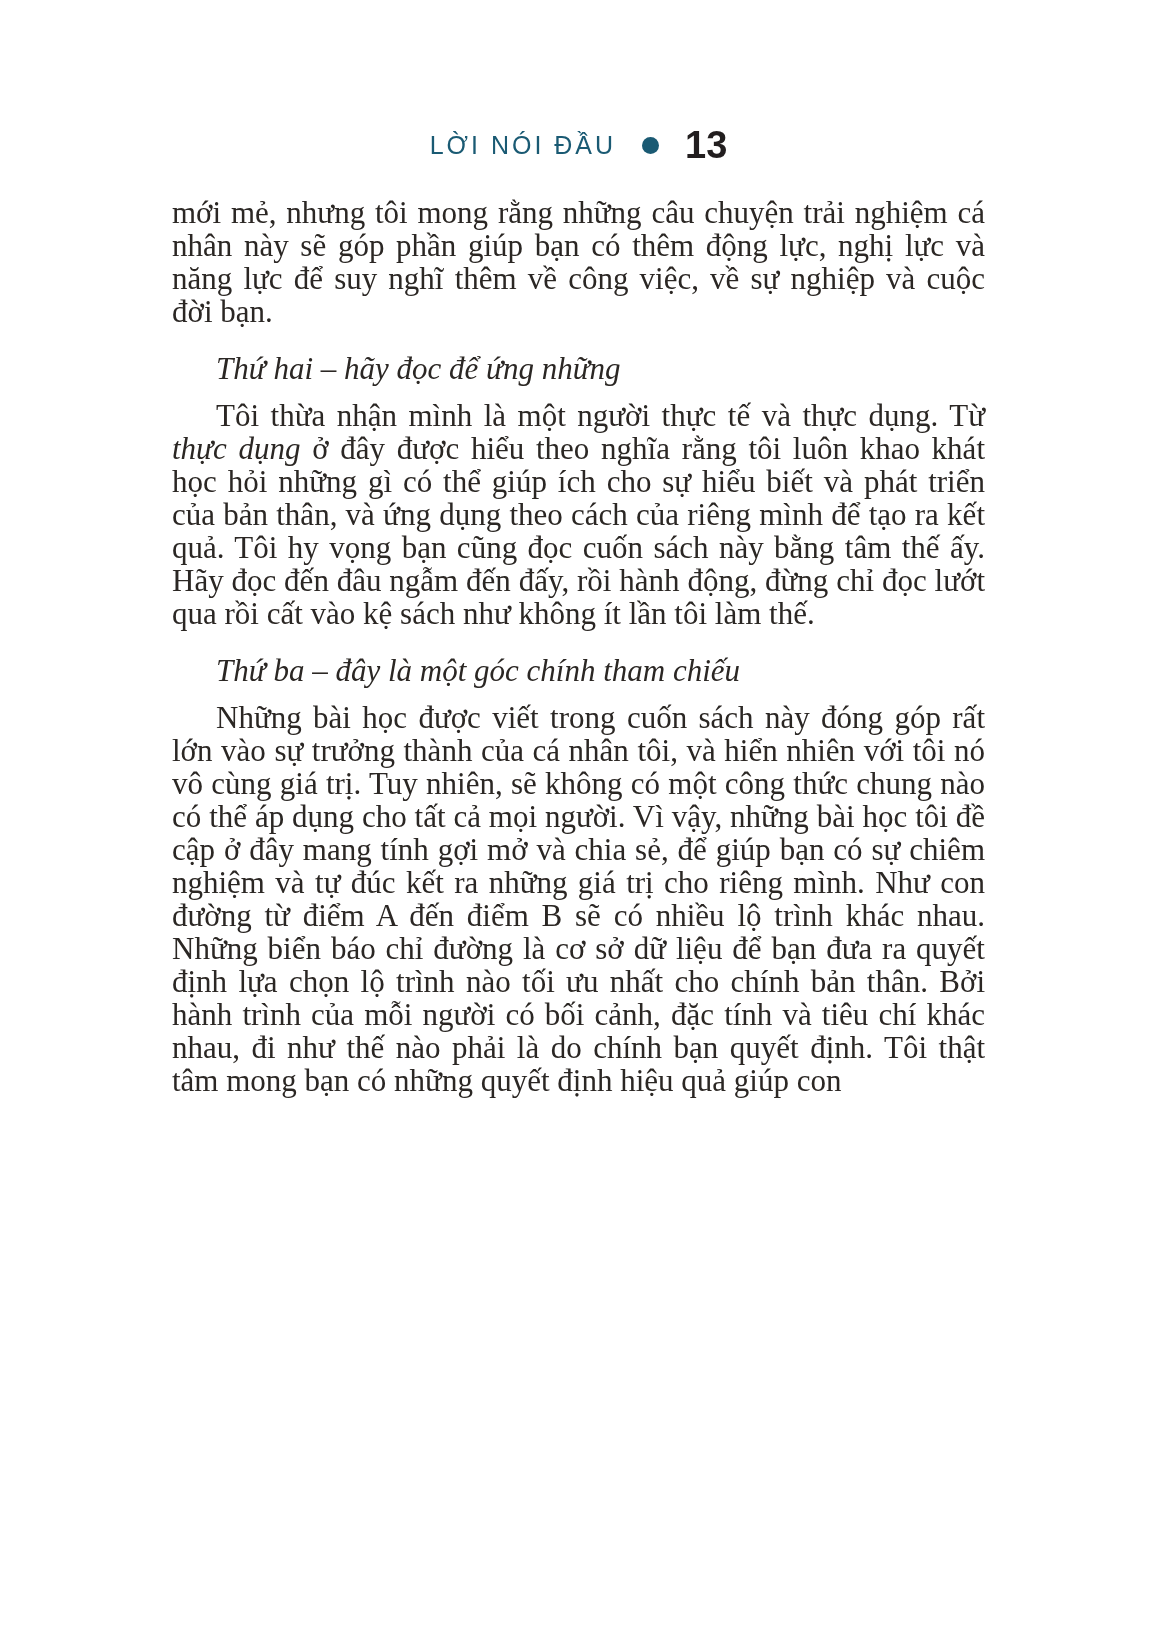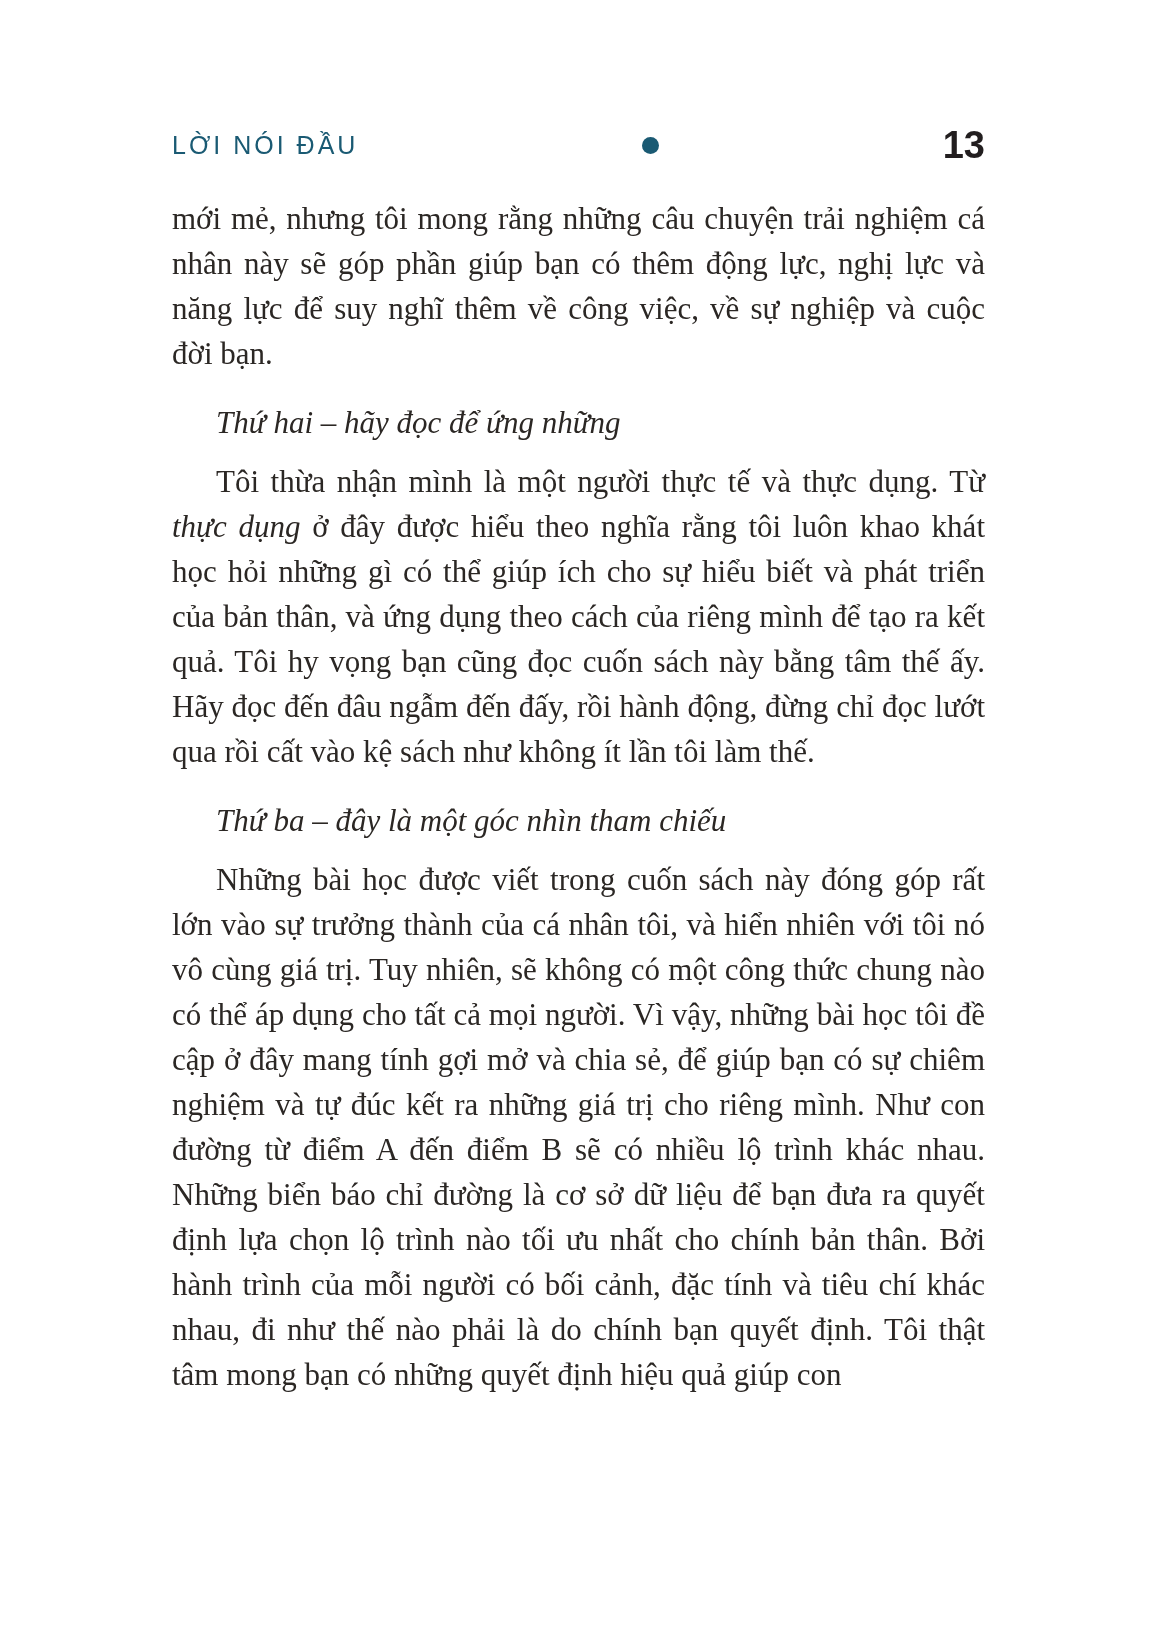--- a/index.html
+++ b/index.html
@@ -14,21 +14,21 @@
     background: #ffffff;
     overflow: hidden;
     font-family: "Liberation Serif", "DejaVu Serif", serif;
   }
   .running-header {
     position: absolute;
     top: 124px;
     left: 172px;
     right: 173px;
     display: flex;
-    justify-content: space-between;
+    justify-content: center;
     align-items: center;
     gap: 26px;
     white-space: nowrap;
   }
   .running-header .section-title {
     font-family: "Liberation Sans", "DejaVu Sans", sans-serif;
     font-size: 25px;
     letter-spacing: 3px;
     color: var(--accent, #1a5a73);
     font-weight: 400;
@@ -46,21 +46,21 @@
     font-weight: 700;
     color: var(--pagenum, #221e1f);
   }
   .body-text {
     position: absolute;
     top: 196px;
     left: 172px;
     width: 813px;
     color: var(--text, #2b2724);
     font-size: 31px;
-    line-height: 45px;
+    line-height: 33px;
     text-align: justify;
   }
   .body-text p {
     margin: 0;
   }
   .body-text p.para.indent {
     text-indent: 44px;
   }
   .body-text p.heading {
     font-style: italic;
@@ -81,17 +81,17 @@
     <span class="section-title">LỜI NÓI ĐẦU</span>
     <span class="dot"></span>
     <span class="page-number">13</span>
   </div>
 
   <div class="body-text" id="content">
 
   <p class="para"><span>mới mẻ, nhưng tôi mong rằng những câu chuyện trải nghiệm cá nhân này sẽ góp phần giúp bạn có thêm động lực, nghị lực và năng lực để suy nghĩ thêm về công việc, về sự nghiệp và cuộc đời bạn.</span></p>
       <p class="heading"><span class="seg-italic">Thứ hai – hãy đọc để ứng những</span></p>
       <p class="para indent"><span>Tôi thừa nhận mình là một người thực tế và thực dụng. Từ </span><span class="seg-italic">thực dụng</span><span> ở đây được hiểu theo nghĩa rằng tôi luôn khao khát học hỏi những gì có thể giúp ích cho sự hiểu biết và phát triển của bản thân, và ứng dụng theo cách của riêng mình để tạo ra kết quả. Tôi hy vọng bạn cũng đọc cuốn sách này bằng tâm thế ấy. Hãy đọc đến đâu ngẫm đến đấy, rồi hành động, đừng chỉ đọc lướt qua rồi cất vào kệ sách như không ít lần tôi làm thế.</span></p>
-      <p class="heading"><span class="seg-italic">Thứ ba – đây là một góc nhìn tham chiếu</span></p>
+      <p class="heading"><span class="seg-italic">Thứ ba – đây là một góc chính tham chiếu</span></p>
       <p class="para indent"><span>Những bài học được viết trong cuốn sách này đóng góp rất lớn vào sự trưởng thành của cá nhân tôi, và hiển nhiên với tôi nó vô cùng giá trị. Tuy nhiên, sẽ không có một công thức chung nào có thể áp dụng cho tất cả mọi người. Vì vậy, những bài học tôi đề cập ở đây mang tính gợi mở và chia sẻ, để giúp bạn có sự chiêm nghiệm và tự đúc kết ra những giá trị cho riêng mình. Như con đường từ điểm A đến điểm B sẽ có nhiều lộ trình khác nhau. Những biển báo chỉ đường là cơ sở dữ liệu để bạn đưa ra quyết định lựa chọn lộ trình nào tối ưu nhất cho chính bản thân. Bởi hành trình của mỗi người có bối cảnh, đặc tính và tiêu chí khác nhau, đi như thế nào phải là do chính bạn quyết định. Tôi thật tâm mong bạn có những quyết định hiệu quả giúp con</span></p>
     </div>
 
 </div>
 
 </body></html>

